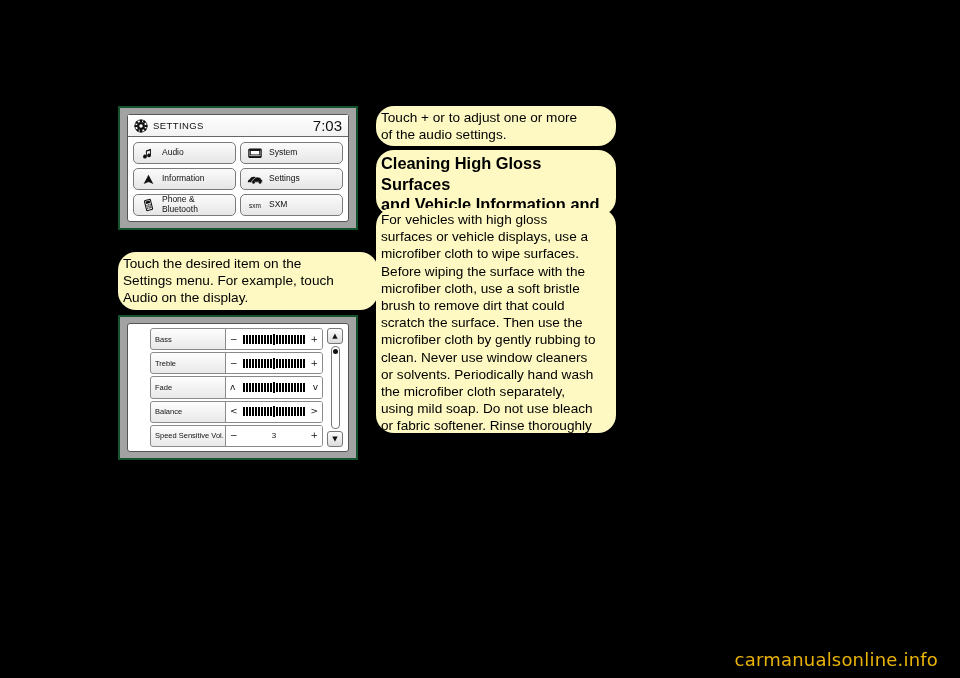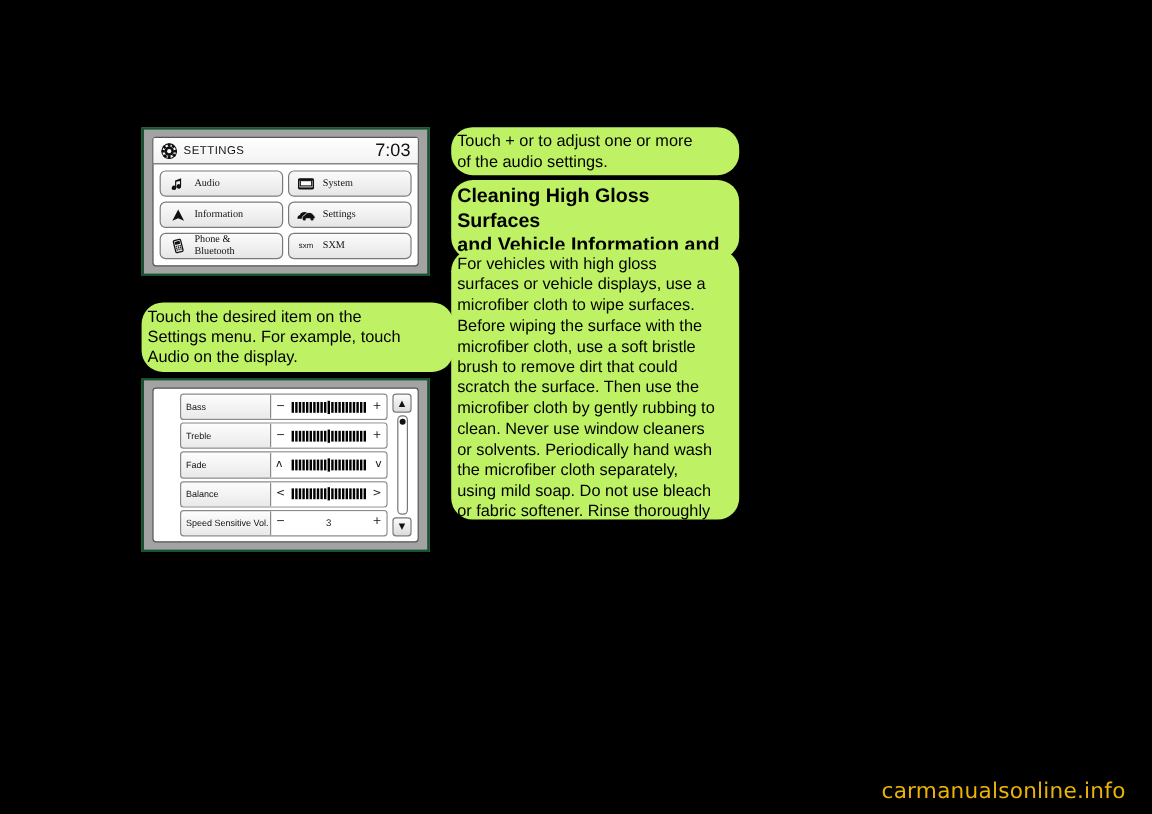--- a/index.html
+++ b/index.html
@@ -81,21 +81,20 @@
   }
   .menu-icon {
     width: 16px; height: 16px; flex: 0 0 16px;
     display: flex; align-items: center; justify-content: center;
   }
   .menu-label {
     font-size: 8.5px;
     color: #111;
     line-height: 1.15;
     white-space: pre-line;
-    font-family: Liberation Serif, serif;
   }
   .sxm-mark {
     font-size: 6.5px;
     color: #111;
     letter-spacing: 0;
     width: 16px; flex: 0 0 16px;
     text-align: center;
   }
 
   
@@ -198,21 +197,21 @@
     position: absolute;
     left: 1px; top: 2px;
     width: 5px; height: 5px;
     border-radius: 50%;
     background: #111;
   }
 
   
   .txtbox {
     position: absolute;
-    background: #bef264;
+    background: #fef9c3;
     color: #000000;
     padding: 3px 4px 3px 5px;
     border-radius: 18px;
   }
   .txtbox p {
     margin: 0;
     font-size: 13.6px;
     line-height: 17.2px;
     white-space: pre-line;
   }

